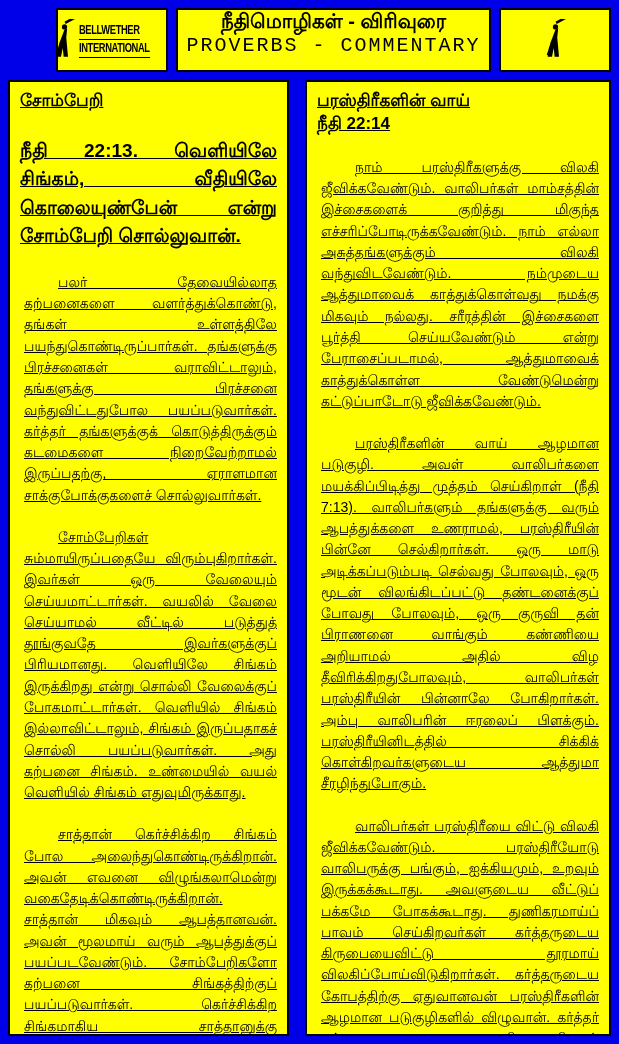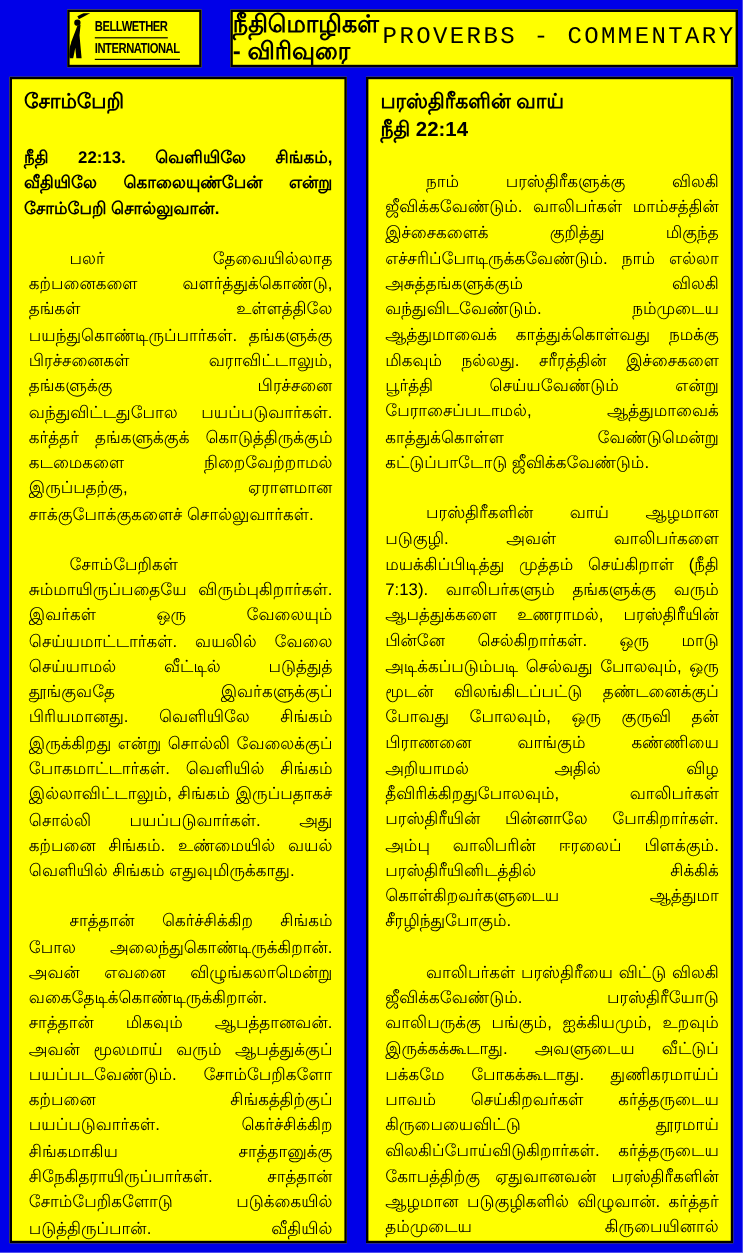--- a/index.html
+++ b/index.html
@@ -12,52 +12,52 @@
     display:flex; flex-direction:column; gap:8px;
     font-family:"Liberation Sans", sans-serif;
     color:#000;
   }
   .box {
     background:#FFFF00;
     border:2px solid #000;
     box-sizing:border-box;
   }
   
-  .header { display:flex; gap:24px; height:48px; flex:0 0 auto;padding-left:48px; }
+  .header { display:flex; gap:8px; height:64px; flex:0 0 auto;padding-left:48px; }
   .logo-box {
     width:112px; flex:0 0 auto;
     display:flex; align-items:center; justify-content:center; gap:4px;
     overflow:hidden;
   }
   .herald { flex:0 0 auto; }
   .logo-text { display:flex; flex-direction:column; }
   .logo-line {
     font-weight:bold; font-size:12px; line-height:1.45;
     letter-spacing:-0.5px; white-space:nowrap;
     border-bottom:1.5px solid #000;
     transform:scaleX(0.78); transform-origin:left center;
     align-self:flex-start;
   }
   .title-box {
     flex:1 1 auto;
-    display:flex; flex-direction:row; align-items:center; gap:3px;
+    display:flex; flex-direction:column; align-items:center; gap:3px;
   }
   .title-tamil { font-weight:bold; font-size:20px; line-height:1.1; }
   .title-english {
     font-family:Liberation Mono, monospace;
     font-size:20px; letter-spacing:2px; line-height:1.1; white-space:nowrap;
   }
   
   .columns { flex:1 1 auto; display:flex; gap:16px; min-height:0; }
-  .column { padding:8px 10px 10px 10px; overflow:hidden; }
+  .column { padding:8px 10px 10px 10px; overflow:hidden;text-decoration:underline; }
   .column.left  { flex:0 0 281px; }
   .column.right { flex:1 1 auto; }
   .col-heading { font-weight:800; font-size:17px; line-height:1.35; }
   .verse {
-    font-weight:800; font-size:14px; line-height:1.5;
+    font-weight:800; font-size:19px; line-height:1.5;
     text-align:justify; margin:24px 0 0 0;
   }
   .para {
     font-weight:500; font-size:14px; line-height:1.52;
     text-align:justify; text-indent:34px;
     margin:21px 0 0 4px;
   }
 </style>
 </head>
 <body>

